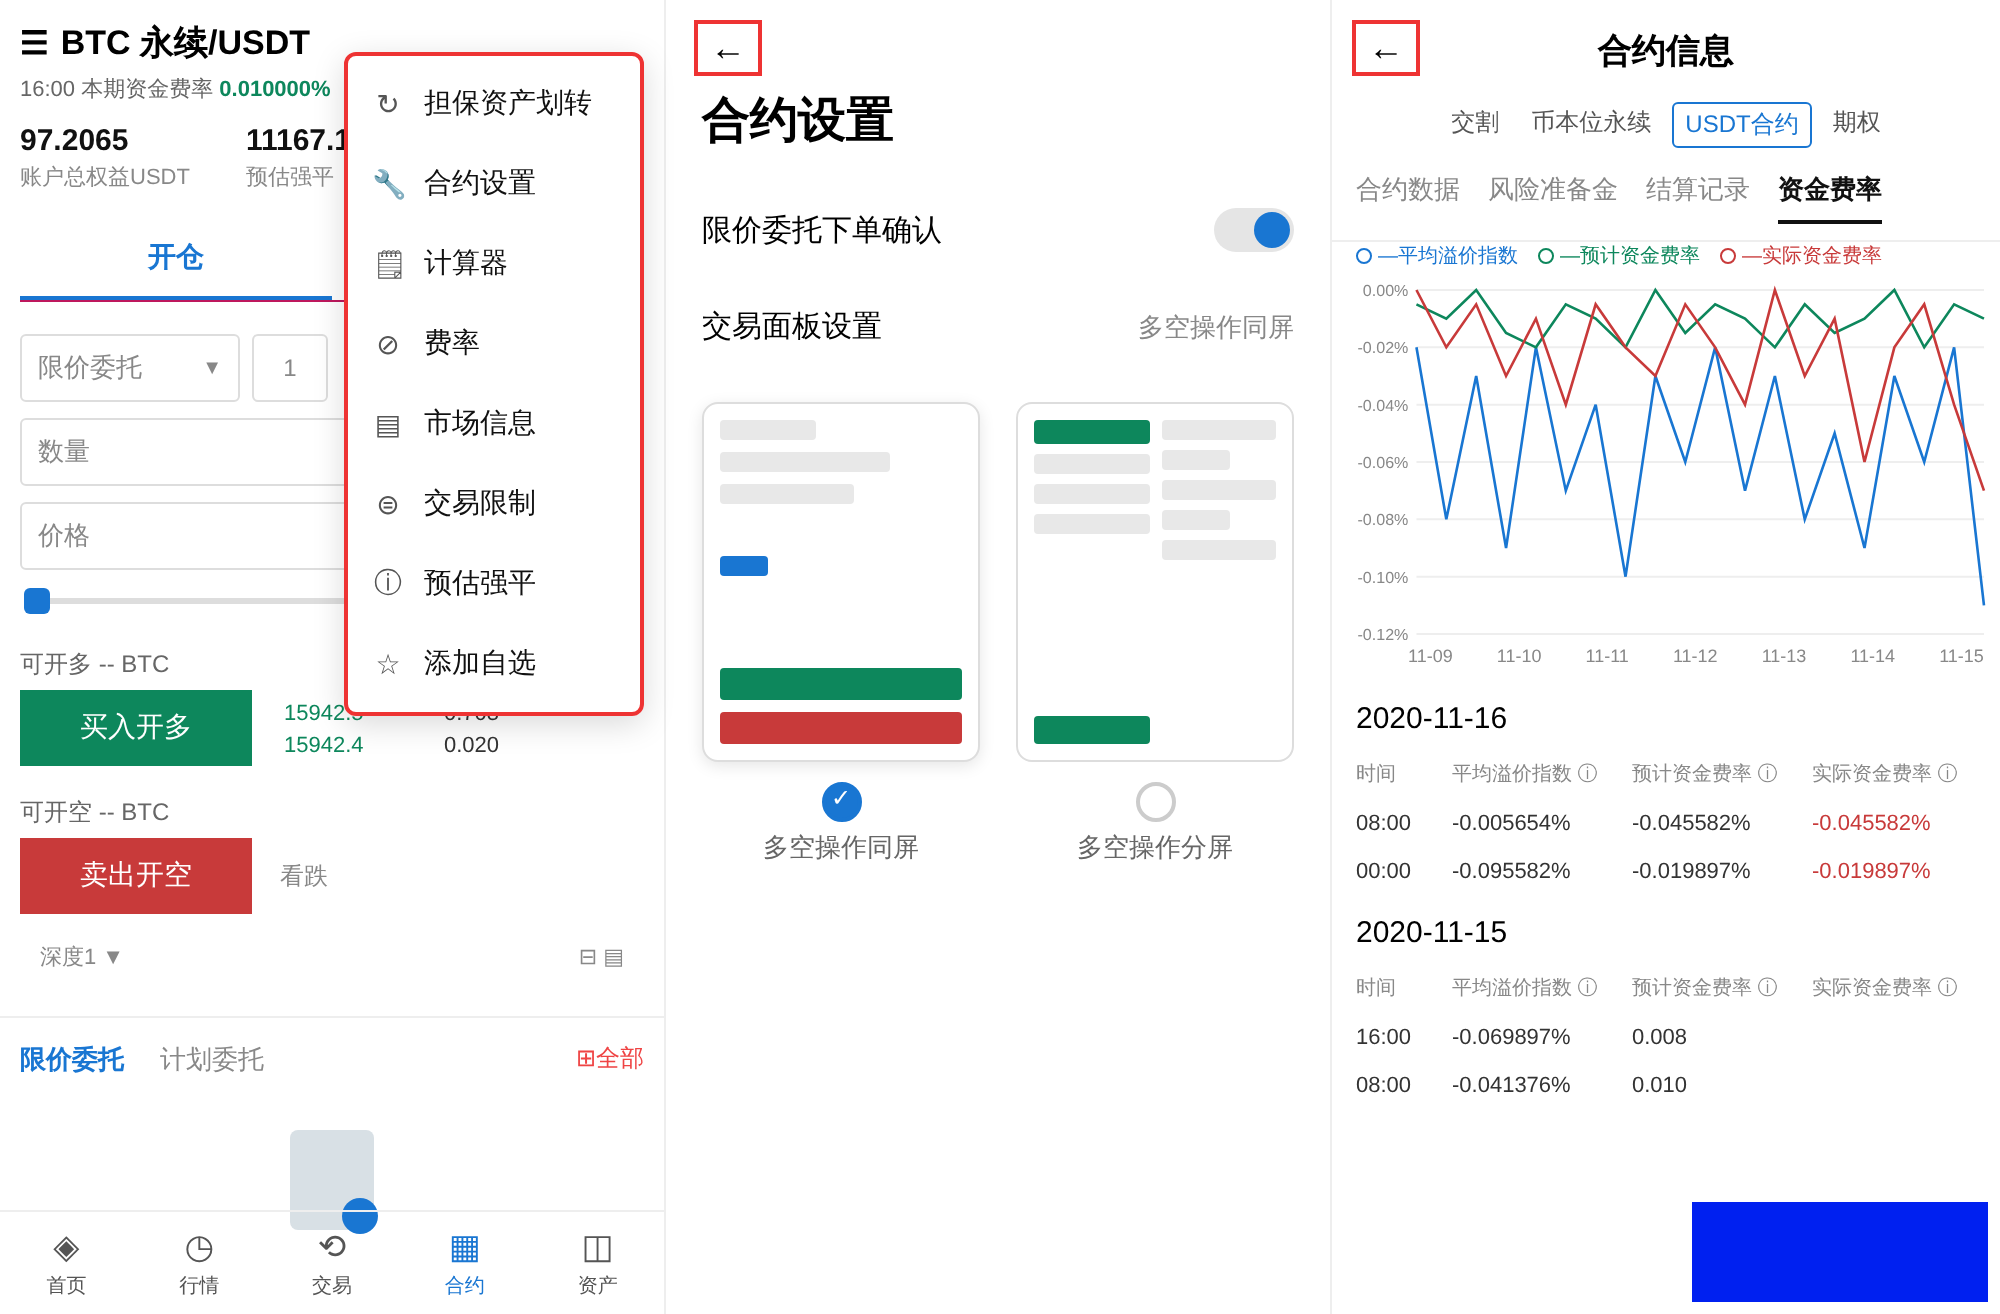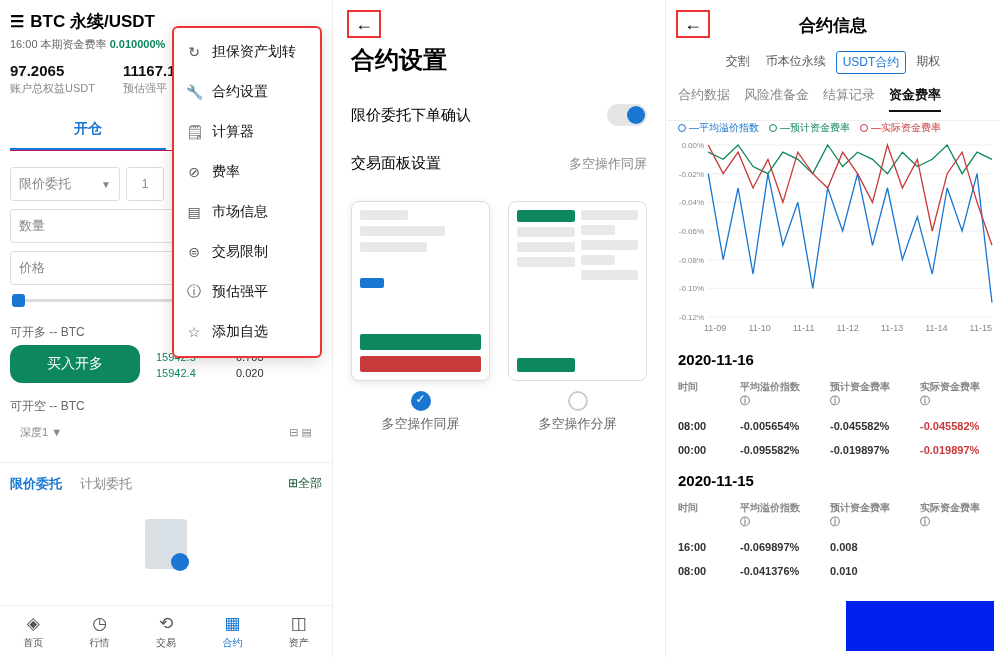--- a/index.html
+++ b/index.html
@@ -23,33 +23,33 @@
 .tab.active { color: #1976d2; border-bottom: 2px solid #1976d2; font-weight: 600; }
 .form { padding: 10px; }
 .row { display: flex; gap: 6px; margin-bottom: 8px; }
 .select, .input { height: 34px; border: 1px solid #ddd; border-radius: 3px; padding: 0 8px; font-size: 13px; color: #888; display: flex; align-items: center; justify-content: space-between; background: #fff; }
 .select .chev { font-size: 10px; color: #888; }
 .select.small { width: 110px; }
 .box-sm { width: 38px; height: 34px; border: 1px solid #ddd; border-radius: 3px; display:flex; align-items:center; justify-content:center; color:#888; font-size:12px;}
 .slider { height: 3px; background: #ddd; border-radius: 2px; position: relative; margin: 14px 2px 22px; }
 .slider::before { content:''; position:absolute; left:0; top:-5px; width:13px; height:13px; background:#1976d2; border-radius:3px; }
 .amt-label { font-size: 12px; color: #666; margin-bottom: 4px; margin-top: 15px; }
-.btn { height: 38px; border: none; border-radius: 12px; color:#fff; font-size: 14px; width: 130px; }
+.btn { height: 38px; border: none; border-radius: 0; color:#fff; font-size: 14px; width: 116px; }
 .btn.buy { background:#0d875c; }
 .btn.sell { background:#c83a3a; }
 .side-label { font-size: 12px; color:#888; margin-left:8px; align-self:center;}
 .book { margin-top:4px; padding-left:10px;}
 .book-row { display:flex; font-size:11px; color:#0d875c; padding:2px 0;}
 .book-row span:first-child{width:80px;}
 .book-row span:last-child{color:#333;}
 .depth-row { display:flex; align-items:center; gap:10px; padding:6px 10px; font-size:11px; color:#888;}
 .order-tabs{display:flex; gap:18px; padding:12px 10px 6px; border-top:1px solid #eee; margin-top:6px;}
 .order-tabs .otab{font-size:13px; color:#888;}
 .order-tabs .otab.active{color:#1976d2; font-weight:600;}
-.order-tabs .all{margin-left:auto; font-size:12px; color:#14532d;}
+.order-tabs .all{margin-left:auto; font-size:12px; color:#ef4444;}
 .doc-icon{width:42px; height:50px; background:#d8e0e5; border-radius:4px; margin:20px auto; position:relative;}
 .doc-icon::after{content:''; position:absolute; right:-2px; bottom:-2px; width:18px; height:18px; background:#1976d2; border-radius:50%;}
 .navbar{position:absolute; bottom:0; left:0; right:0; height:52px; border-top:1px solid #eee; display:flex;}
 .nav-item{flex:1; display:flex; flex-direction:column; align-items:center; justify-content:center; gap:2px; font-size:10px; color:#555;}
 .nav-item.active{color:#1976d2;}
 .nav-item .ic{font-size:17px;}
 
 
 .dropdown{position:absolute; top:26px; right:10px; width:150px; background:#fff; border-radius:6px; box-shadow:0 4px 16px rgba(0,0,0,.15); z-index:20; padding:6px 0;}
 .dropdown.redbox{outline:2px solid #e33; outline-offset:-2px;}
@@ -87,22 +87,22 @@
 .type-tabs span.active{color:#1976d2; border:1px solid #1976d2; border-radius:3px;}
 .sub-tabs{display:flex; gap:14px; padding:0 12px 8px; border-bottom:1px solid #eee; font-size:13px; color:#888;}
 .sub-tabs span.active{color:#111; font-weight:600; border-bottom:2px solid #111; padding-bottom:6px;}
 .filter-row{display:flex; gap:10px; padding:10px 12px; font-size:12px; color:#888;}
 .legend{display:flex; gap:10px; padding:0 12px 6px; font-size:10px;}
 .legend span{display:flex; align-items:center; gap:3px;}
 .lg-dot{width:8px; height:8px; border-radius:50%; border:1.5px solid;}
 .chart{height:180px; padding:0 6px; position:relative;}
 .chart svg{width:100%; height:100%;}
 .x-axis{display:flex; justify-content:space-between; padding:2px 8px 8px 38px; font-size:9px; color:#888;}
-.date-hdr{font-size:15px; font-weight:700; padding:10px 12px 6px;}
-.tbl-hdr,.tbl-row{display:flex; padding:6px 12px; font-size:10px; color:#888; gap:22px;font-weight:bold;}
+.date-hdr{font-size:15px; font-weight:400; padding:10px 12px 6px;}
+.tbl-hdr,.tbl-row{display:flex; padding:6px 12px; font-size:10px; color:#888; gap:8px;}
 .tbl-hdr span,.tbl-row span{flex:1;}
 .tbl-hdr span:first-child,.tbl-row span:first-child{flex:0 0 40px;}
 .tbl-row{color:#333; font-size:11px;}
 .tbl-row .neg{color:#c83a3a;}
 .bluebox{position:absolute; right:6px; bottom:6px; width:148px; height:50px; background:#0020f0;}
 </style>
 </head>
 <body>
 
 <div class="panel p1">
@@ -154,20 +154,24 @@
             <span>15942.5</span>
             <span>0.703</span>
           </div>
         <div class="book-row">
             <span>15942.4</span>
             <span>0.020</span>
           </div>
       </div>
     </div>
     <div class="amt-label">可开空 -- BTC</div>
+    <div class="row">
+      <button class="btn sell">卖出开空</button>
+      <span class="side-label">看跌</span>
+    </div>
     <div class="depth-row">
       <span><span>深度1</span> ▼</span>
       <span style="margin-left:auto">⊟ ▤</span>
     </div>
   </div>
   <div class="order-tabs">
     <span class="otab active">限价委托</span>
     <span class="otab">计划委托</span>
     <span class="all">⊞全部</span>
   </div>

